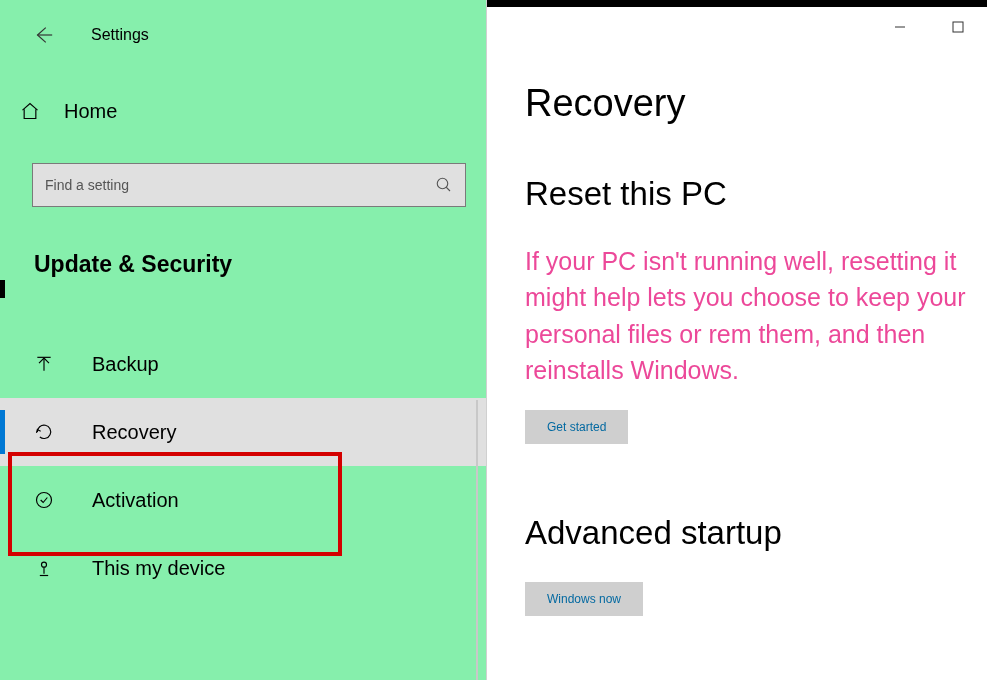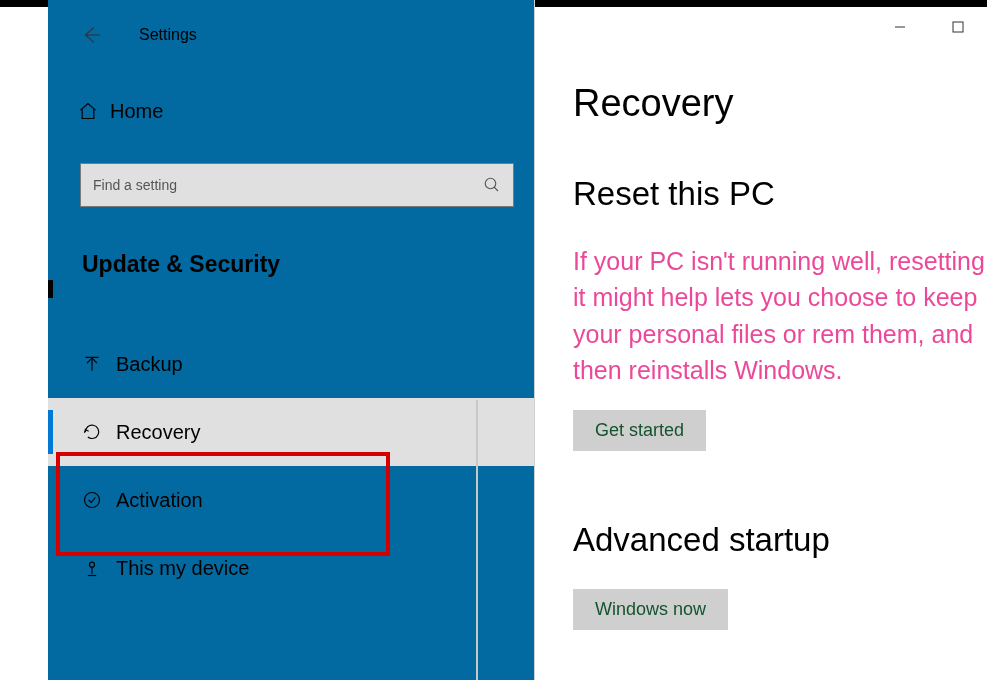--- a/index.html
+++ b/index.html
@@ -1,47 +1,47 @@
 <!DOCTYPE html>
 <html><head>
 <meta charset="utf-8">
 <style>
   * { box-sizing: border-box; margin: 0; padding: 0; }
   html, body { width: 987px; height: 680px; font-family: "Segoe UI", Arial, sans-serif; color: #000; background: #fff; overflow: hidden; }
   .window { display:flex; width:987px; height:680px; position:relative; }
   .topbar-black { position:absolute; top:0; left:0; right:0; height:7px; background:#000; }
-  .sidebar { width:487px; height:100%; background:#0369a1; position:relative; padding-top:7px; border-right:1px solid #d0d0d0;margin-left:48px;}
+  .sidebar { width:487px; height:100%; background:#86efac; position:relative; padding-top:7px; border-right:1px solid #d0d0d0;}
   .sb-header { display:flex; align-items:center; height:56px; padding-left:25px; gap:30px;}
   .back-arrow { width:36px; height:36px; display:flex; align-items:center; justify-content:center; cursor:pointer; color:#333; }
   .title { font-size:16px; font-weight:400; color:#000; }
-  .home-row { display:flex; align-items:center; height:56px; padding-left:30px; gap:12px; cursor:pointer; margin-top:20px;}
+  .home-row { display:flex; align-items:center; height:56px; padding-left:20px; gap:24px; cursor:pointer; margin-top:20px;}
   .icon { width:20px; height:20px; display:flex; align-items:center; justify-content:center; color:#222; flex-shrink:0;}
   .home-label { font-size:20px; }
   .searchbox-wrap { margin: 24px 20px 0 32px; }
   .searchbox { width:100%; height:44px; border:1px solid #7a7a7a; background:#e0e0e0; display:flex; align-items:center; padding:0 12px; cursor:text;}
   .searchbox input { flex:1; border:none; background:transparent; font-size:14px; outline:none; color:#555; }
   .searchbox input::placeholder { color:#555; }
   .search-icon { color:#555; }
   .category { font-size:23px; font-weight:600; padding: 44px 8px 12px 34px; }
   .nav-list { margin-top:40px; }
-  .nav-item { display:flex; align-items:center; height:68px; padding-left:34px; gap:14px; cursor:pointer; position:relative;}
+  .nav-item { display:flex; align-items:center; height:68px; padding-left:34px; gap:38px; cursor:pointer; position:relative;}
   .nav-item .label { font-size:20px; }
   .nav-item.selected { background:#e0e0e0; }
   .nav-item.selected::before { content:""; position:absolute; left:0; top:12px; bottom:12px; width:5px; background:#0078d4; }
   .highlight-box { position:absolute; left:8px; width:334px; top:452px; height:104px; border:4px solid #d40000; pointer-events:none; }
   .left-black-notch { position:absolute; left:0; top:280px; width:5px; height:18px; background:#000; }
   .content-divider { position:absolute; left:476px; top:400px; width:2px; height:280px; background:#c8c8c8; }
   .main { flex:1; padding-top:7px; background:#fff; padding-left:38px; padding-right:0; overflow:hidden;}
   .win-controls { position:absolute; right:0; top:7px; height:40px; display:flex; }
   .win-btn { width:58px; height:40px; display:flex; align-items:center; justify-content:center; cursor:pointer; color:#333;}
   .page-title { font-size:38px; font-weight:400; margin-top:75px; color:#000;}
   .section { margin-top:50px; }
   .section h2 { font-size:33px; font-weight:400; margin-bottom:30px;}
   .section p { font-size:25px; line-height:1.45; color:#ec4899; margin-bottom:22px; max-width:480px;}
-  .btn { background:#cfcfcf; border:none; padding:10px 22px; font-size:18px; cursor:pointer; color:#14532d; }
+  .btn { background:#cfcfcf; border:none; padding:10px 22px; font-size:12px; cursor:pointer; color:#0369a1; }
   .section2 { margin-top:70px; }
   svg { display:block; }
 </style>
 </head>
 <body>
 
 <div class="window">
   <div class="topbar-black"></div>
 
   <div class="sidebar">

